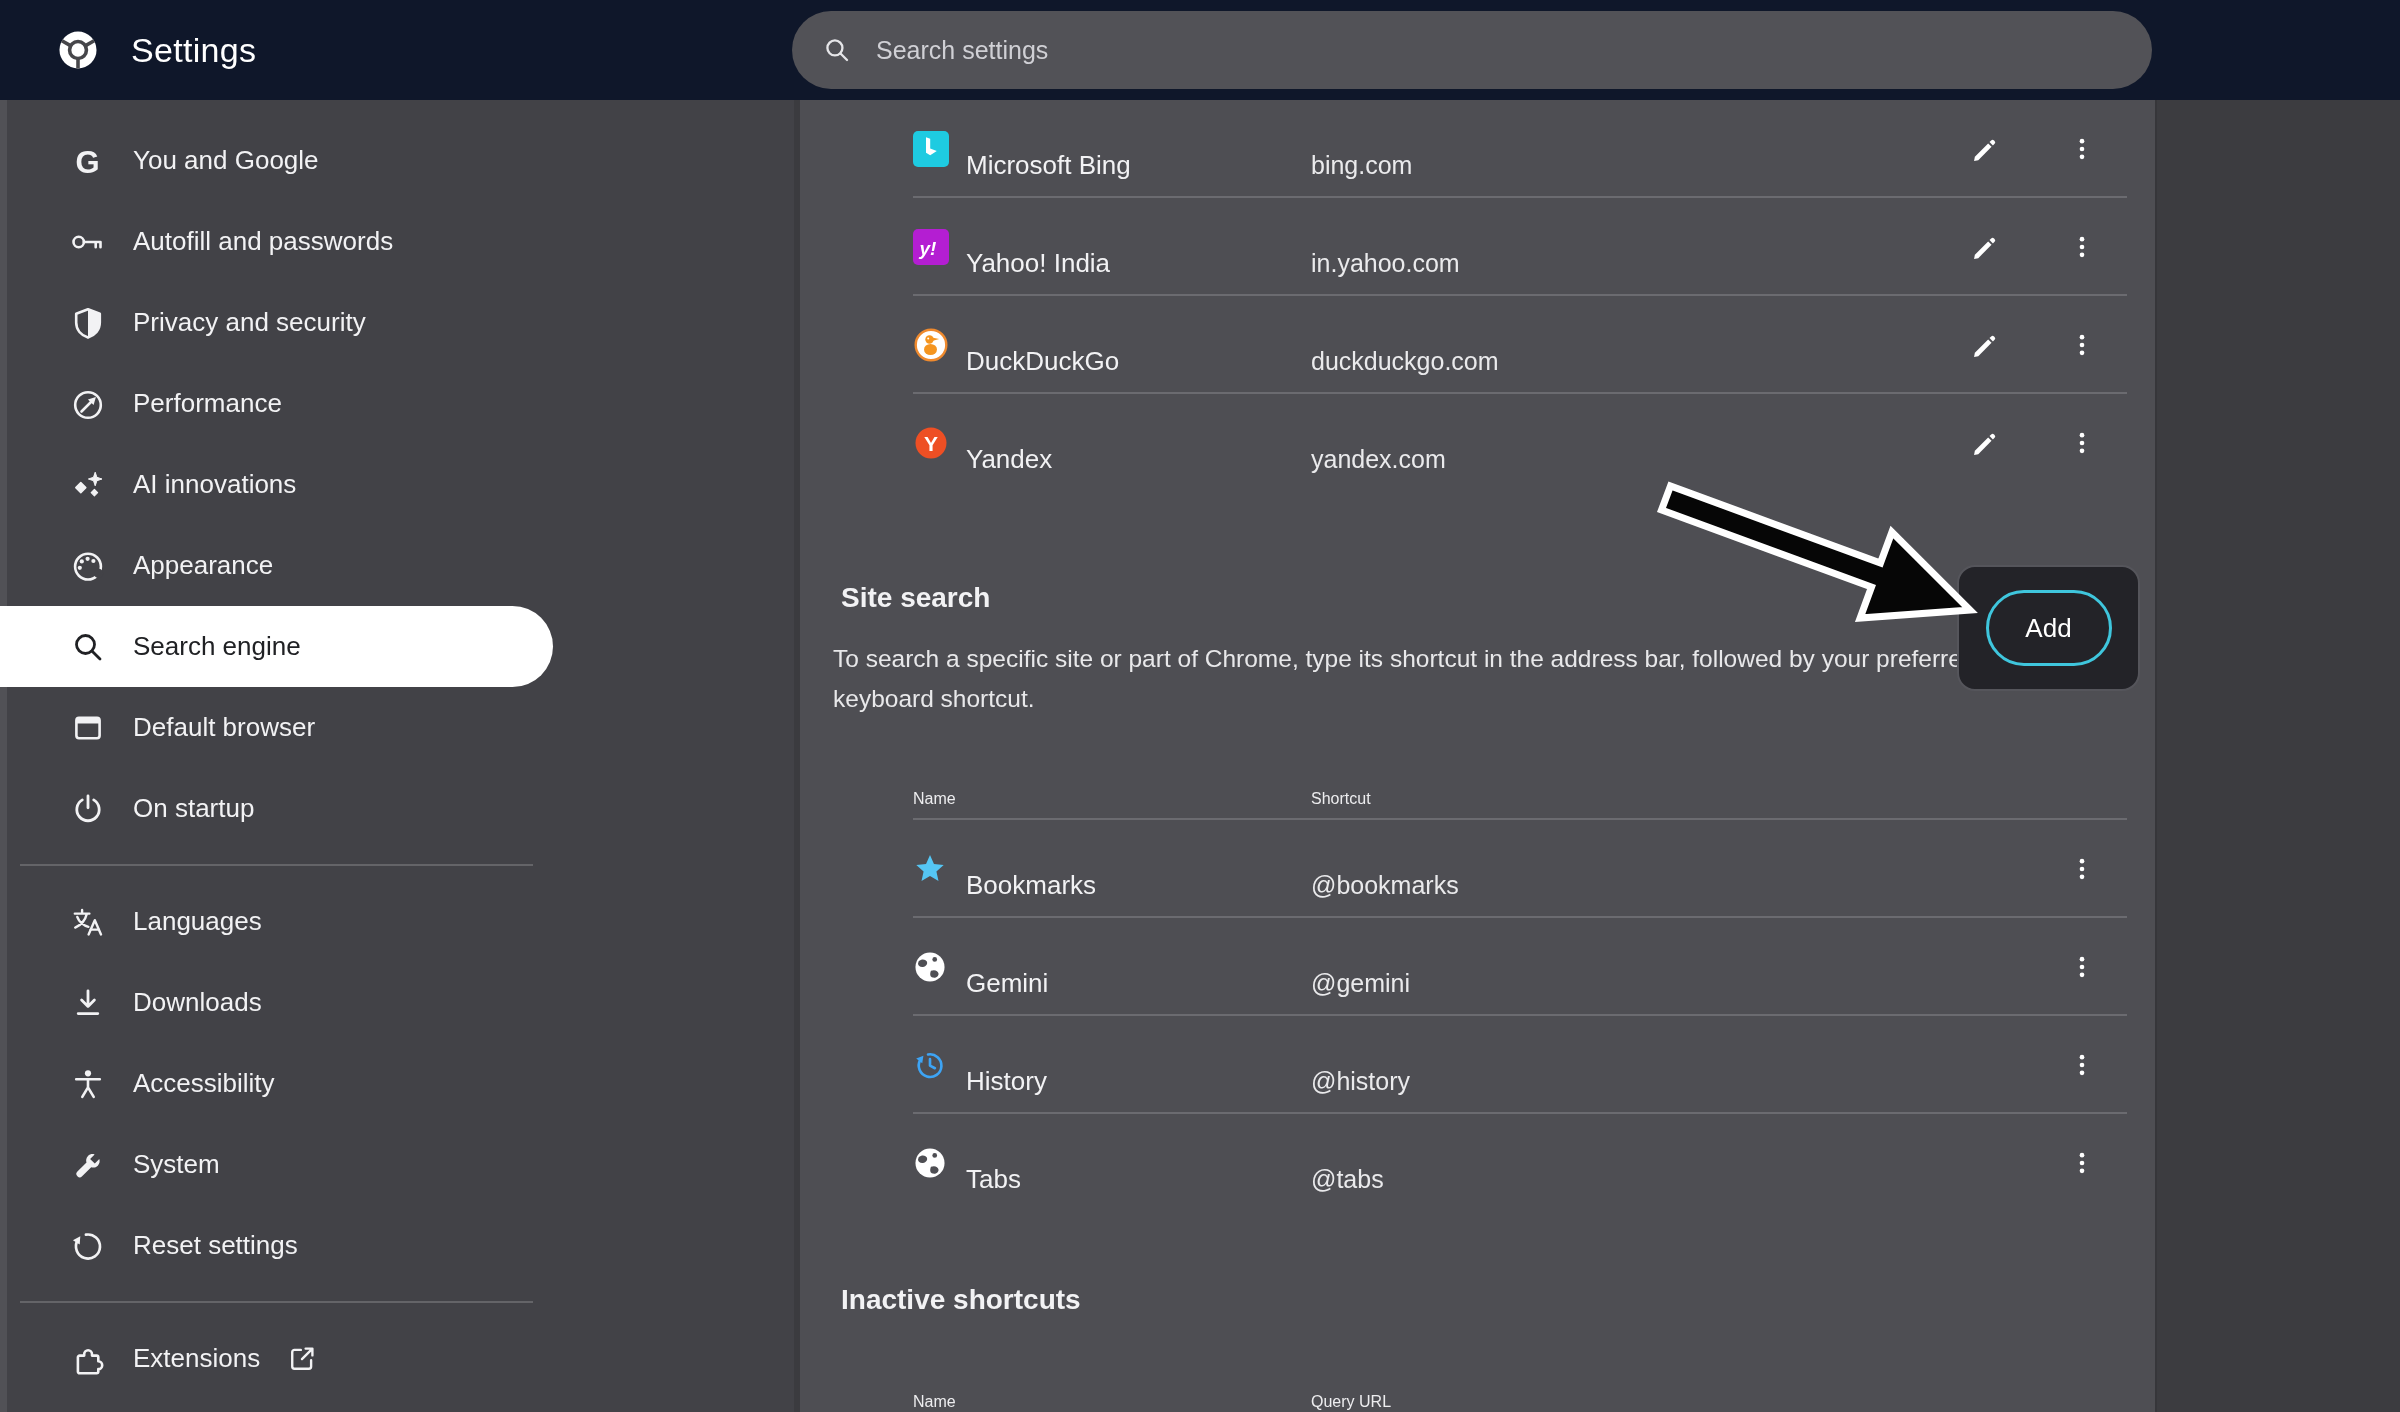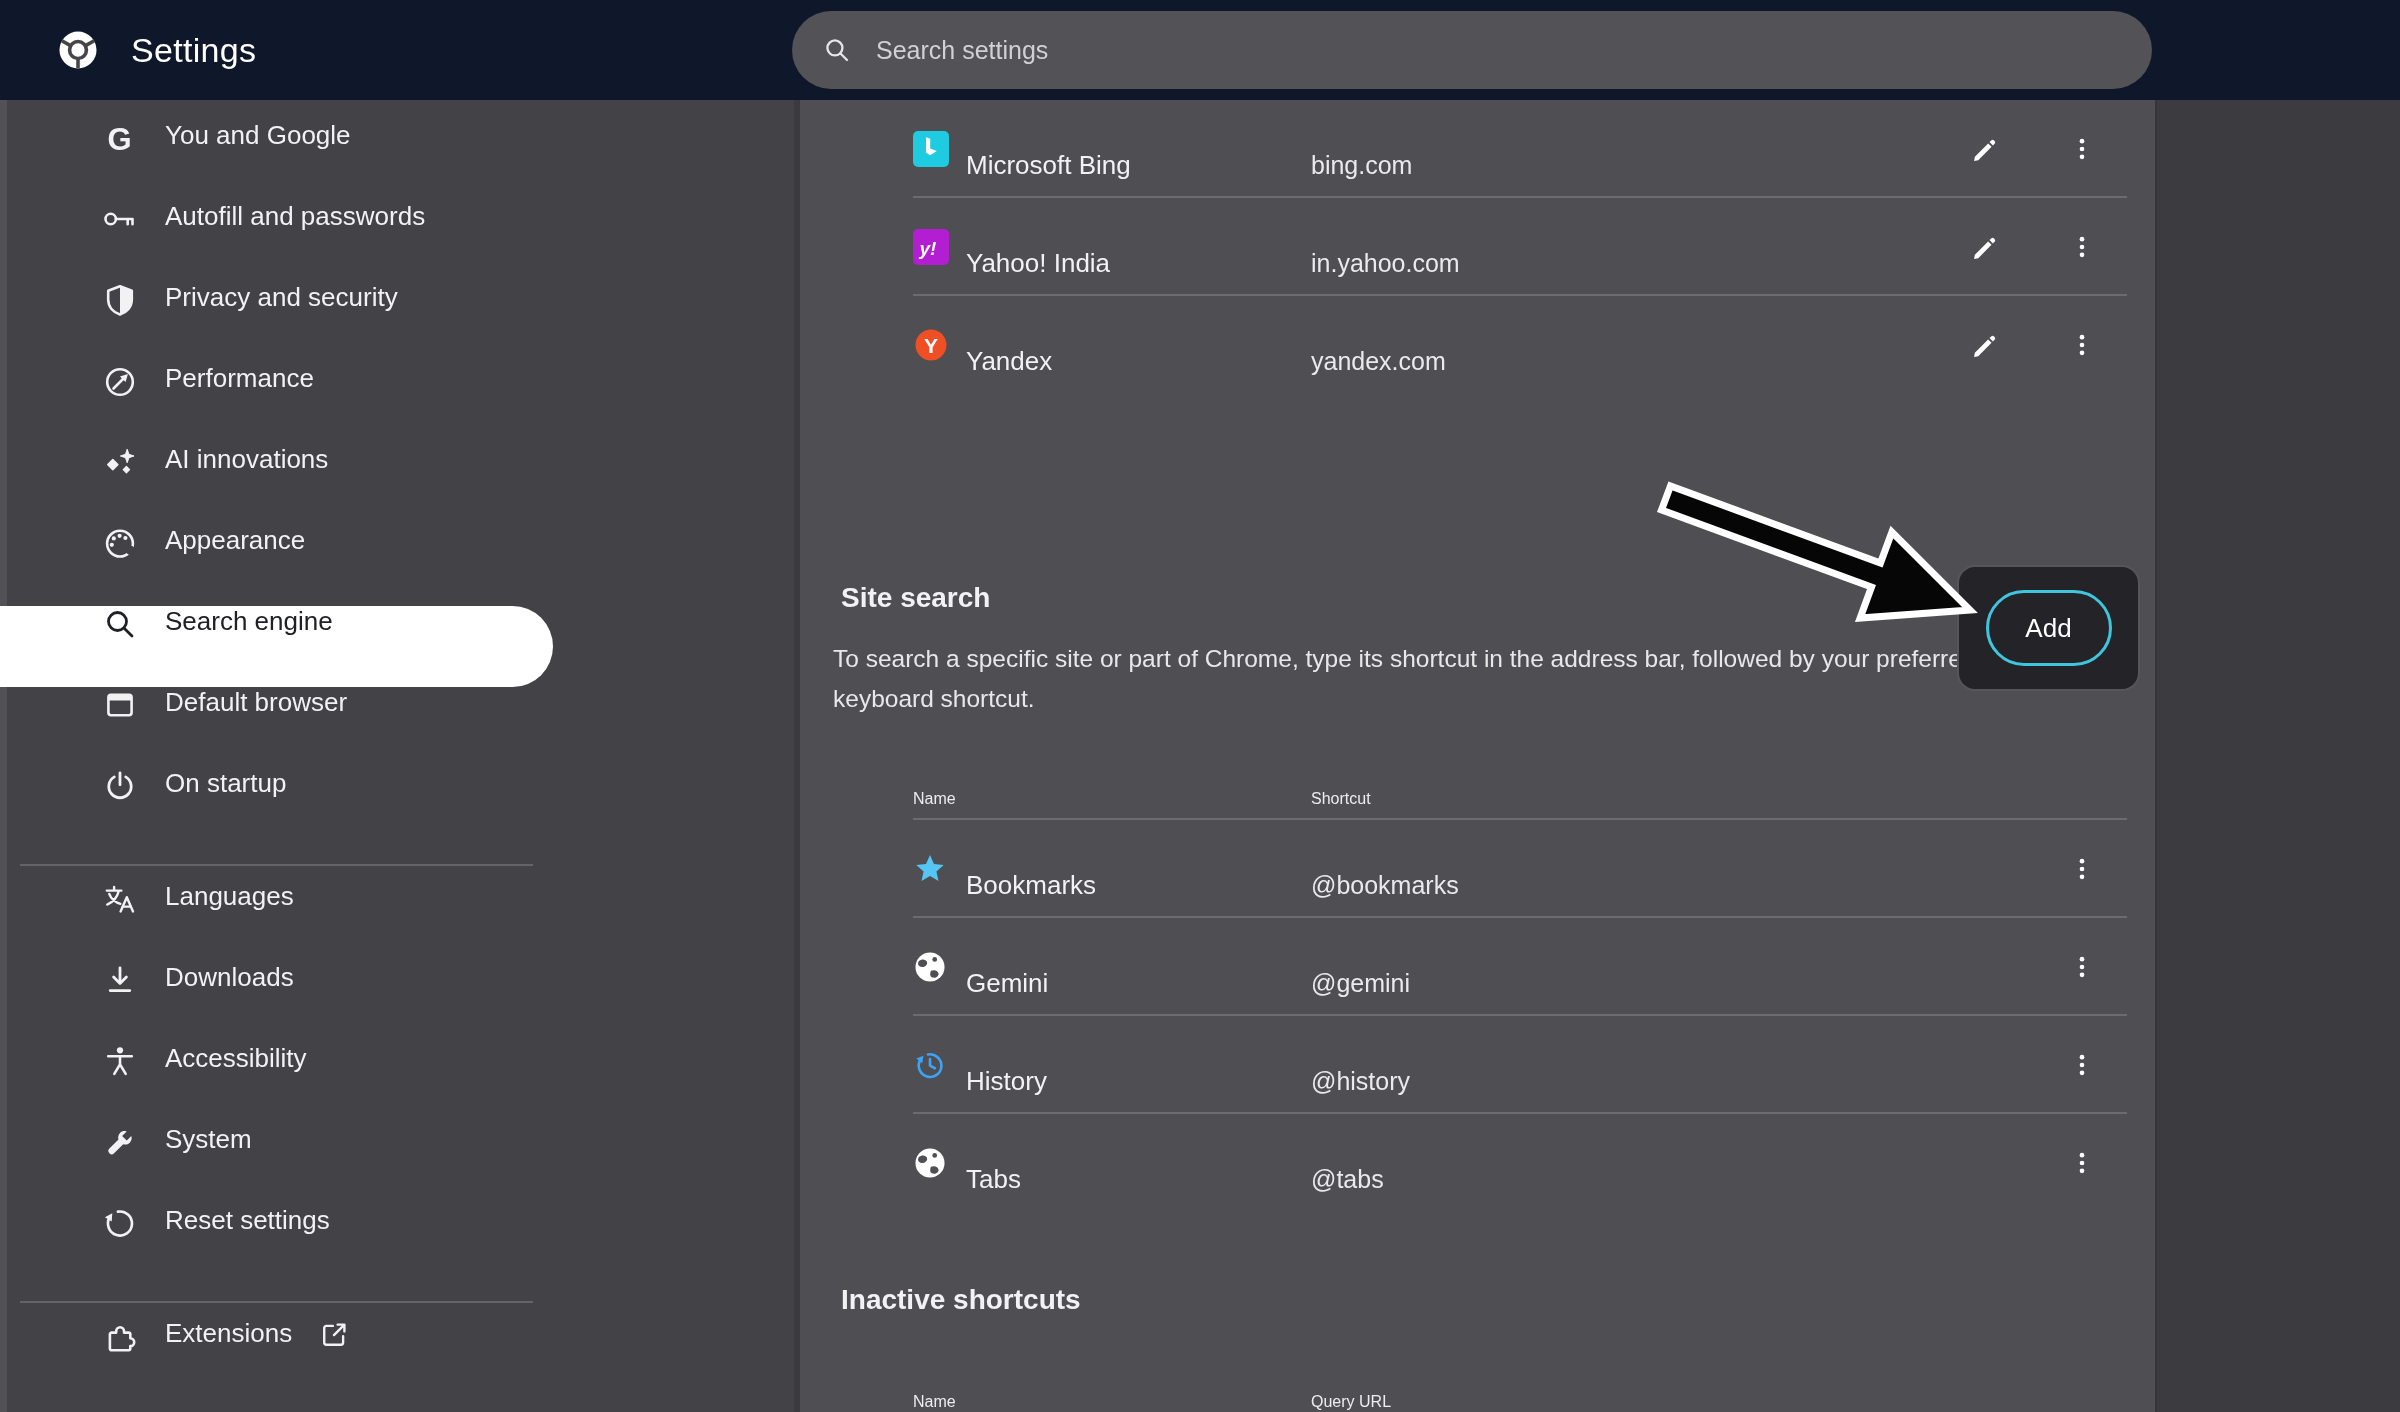--- a/index.html
+++ b/index.html
@@ -35,21 +35,21 @@
     position:absolute;left:0;top:100px;width:794px;height:1312px;
     background:#424247;z-index:2;
   }
   .sidebar::before{
     content:"";position:absolute;left:0;top:0;bottom:0;width:7px;
     background:#5e5e63;opacity:.55;
   }
   .nav-list{padding-top:20px;}
   .nav-item{
     position:relative;height:81px;width:794px;box-sizing:border-box;
-    display:flex;color:#f2f2f4;cursor:pointer;padding-left:32px;
+    display:flex;align-items:center;color:#f2f2f4;cursor:pointer;
   }
   .nav-icon{width:36px;height:36px;margin-left:70px;flex:none;color:inherit;}
   .nav-label{margin-left:27px;font-size:26px;font-weight:500;white-space:nowrap;}
   .nav-item.selected{
     width:553px;background:#ffffff;color:#202124;border-radius:0 44px 44px 0;
   }
   .nav-divider{height:2px;width:513px;margin:15px 0 15px 20px;background:rgba(255,255,255,.18);}
   .ext-icon{width:33px;height:33px;margin-left:26px;display:none;color:inherit;}
   .ext-icon.show{display:block;}
 
@@ -290,20 +290,37 @@
               <use href="#sym-pencil"></use>
             </svg>
           </button>
           <button class="icon-btn dots">
             <svg viewBox="0 0 36 36">
               <use href="#sym-dots"></use>
             </svg>
           </button>
         </div>
 
+        <div class="row">
+          <svg class="fav" viewBox="0 0 36 36">
+            <use href="#sym-ddg"></use>
+          </svg>
+          <span class="cell name">DuckDuckGo</span>
+          <span class="cell url">duckduckgo.com</span>
+          <button class="icon-btn pencil">
+            <svg viewBox="0 0 36 36">
+              <use href="#sym-pencil"></use>
+            </svg>
+          </button>
+          <button class="icon-btn dots">
+            <svg viewBox="0 0 36 36">
+              <use href="#sym-dots"></use>
+            </svg>
+          </button>
+        </div>
 
         <div class="row">
           <svg class="fav" viewBox="0 0 36 36">
             <use href="#sym-yandex"></use>
           </svg>
           <span class="cell name">Yandex</span>
           <span class="cell url">yandex.com</span>
           <button class="icon-btn pencil">
             <svg viewBox="0 0 36 36">
               <use href="#sym-pencil"></use>

